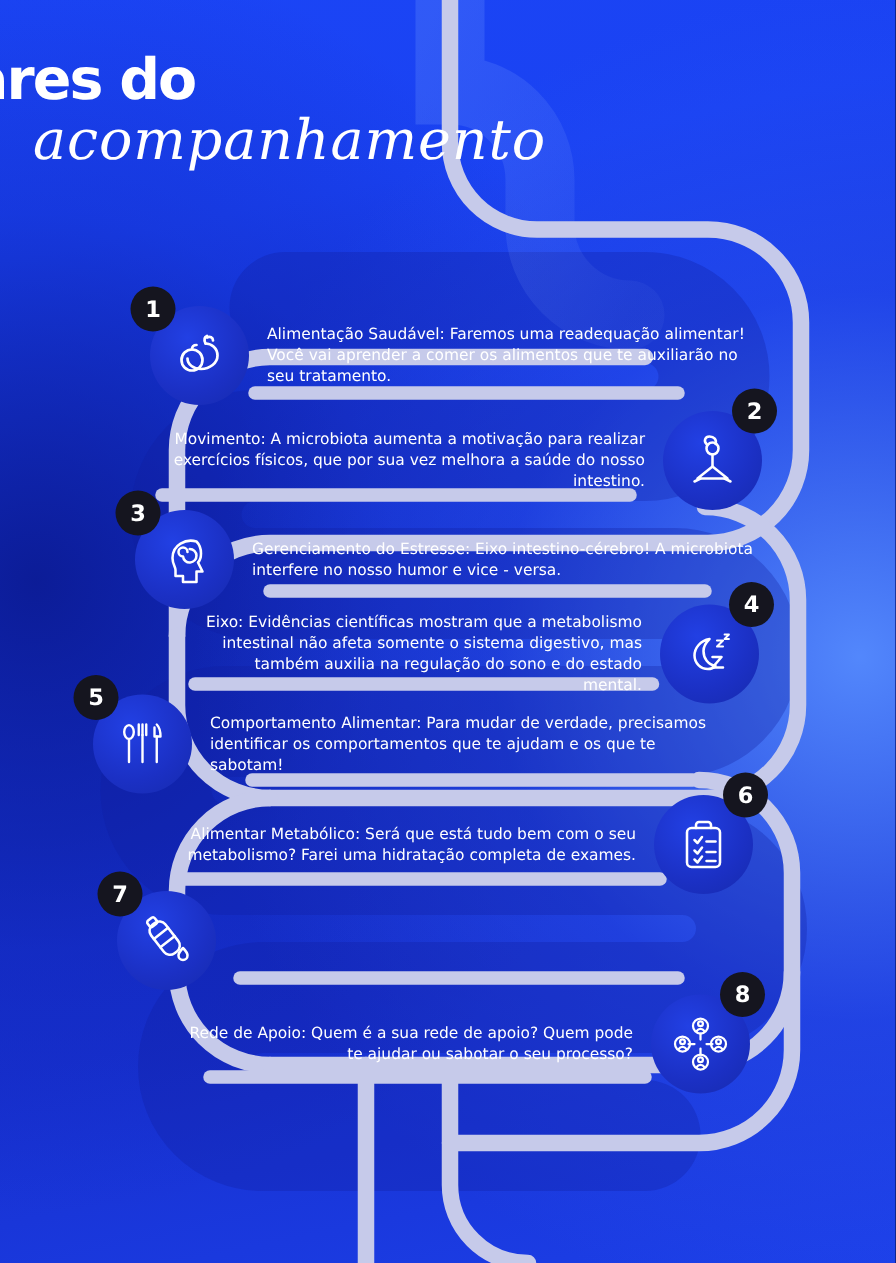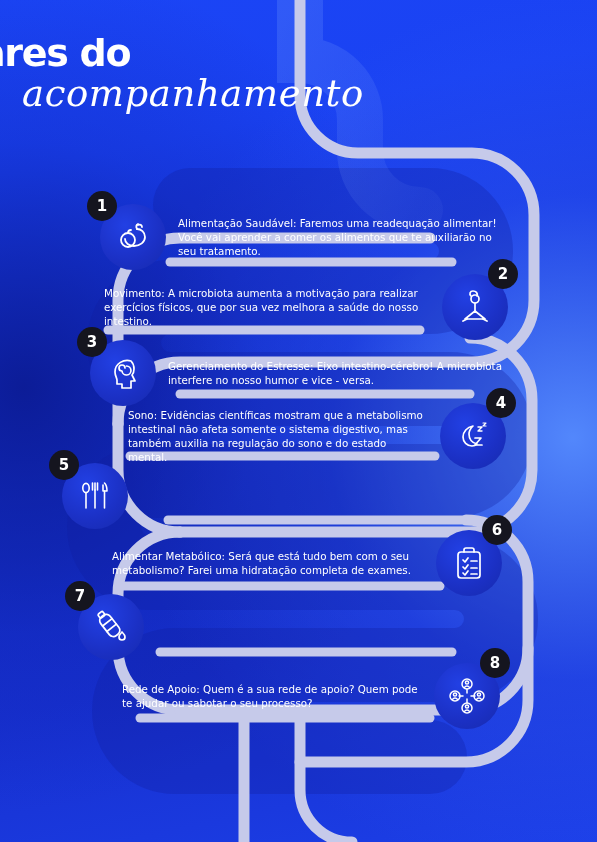--- a/index.html
+++ b/index.html
@@ -114,21 +114,21 @@
   }
 
   .txt {
     color: #ffffff;
     font-family: "DejaVu Sans", sans-serif;
     font-size: 10.3px;
     line-height: 1.38;
   }
   .txt b { font-weight: normal; }
   .txt.left { text-align: left; padding-left: 12px; }
-  .txt.right { text-align: left; padding-right: 12px; }
+  .txt.right { text-align: right; padding-right: 12px; }
 
   
   #row-1 { left: 100px; top: 204px; width: 400px; }
   #row-2 { left: 104px; top: 274px; width: 404px; }
   #row-3 { left: 90px;  top: 340px; width: 412px; }
   #row-4 { left: 128px; top: 403px; width: 378px; }
   #row-5 { left: 62px;  top: 463px; width: 420px; }
   #row-6 { left: 112px; top: 530px; width: 390px; }
   #row-7 { left: 78px;  top: 594px; width: 424px; }
   #row-8 { left: 122px; top: 663px; width: 378px; }
@@ -286,37 +286,40 @@
       <div class="icon-circle">
         <svg width="40" height="40" viewBox="0 0 40 40" fill="none" stroke="#fff" stroke-width="1.7" stroke-linecap="round" stroke-linejoin="round">
           <path d="M20 10c-6 1-10 6-10 11s4 9 9 9c2 0 4-1 5-2-5-1-8-5-8-10 0-3 2-6 4-8z"></path>
           <path d="M22 22h6l-6 7h7"></path>
           <path d="M25 11h4l-4 4h4" stroke-width="1.4"></path>
           <path d="M30 7h3l-3 3h3" stroke-width="1.2"></path>
         </svg>
       </div>
     </div>
     <div class="txt right">
-      <b>Sono:</b><span> Evidências científicas mostram que a metabolismo intestinal não afeta somente o sistema digestivo, mas também auxilia na regulação do sono e do estado mental.</span>
+      <b>Eixo:</b><span> Evidências científicas mostram que a metabolismo intestinal não afeta somente o sistema digestivo, mas também auxilia na regulação do sono e do estado mental.</span>
     </div>
   </div>
 
   <div class="row" id="row-5">
     <div class="icon-wrap">
       <div class="num-badge">5</div>
       <div class="icon-circle">
         <svg width="40" height="40" viewBox="0 0 40 40" fill="none" stroke="#fff" stroke-width="1.6" stroke-linecap="round" stroke-linejoin="round">
           <ellipse cx="11" cy="12" rx="3.2" ry="4.6"></ellipse>
           <path d="M11 17v15"></path>
           <path d="M20 7v7M17.5 7v7M22.5 7v7"></path>
           <path d="M20 14v18"></path>
           <path d="M29.5 7c2 2 2.5 5 2.5 8h-4V9"></path>
           <path d="M29.5 15v17"></path>
         </svg>
       </div>
+    </div>
+    <div class="txt left">
+      <b>Comportamento Alimentar:</b><span> Para mudar de verdade, precisamos identificar os comportamentos que te ajudam e os que te sabotam!</span>
     </div>
   </div>
 
   <div class="row right-icon" id="row-6">
     <div class="icon-wrap">
       <div class="num-badge">6</div>
       <div class="icon-circle">
         <svg width="40" height="40" viewBox="0 0 40 40" fill="none" stroke="#fff" stroke-width="1.7" stroke-linecap="round" stroke-linejoin="round">
           <rect x="9" y="9" width="22" height="26" rx="3"></rect>
           <path d="M15 9V7a2 2 0 0 1 2-2h6a2 2 0 0 1 2 2v2"></path>

